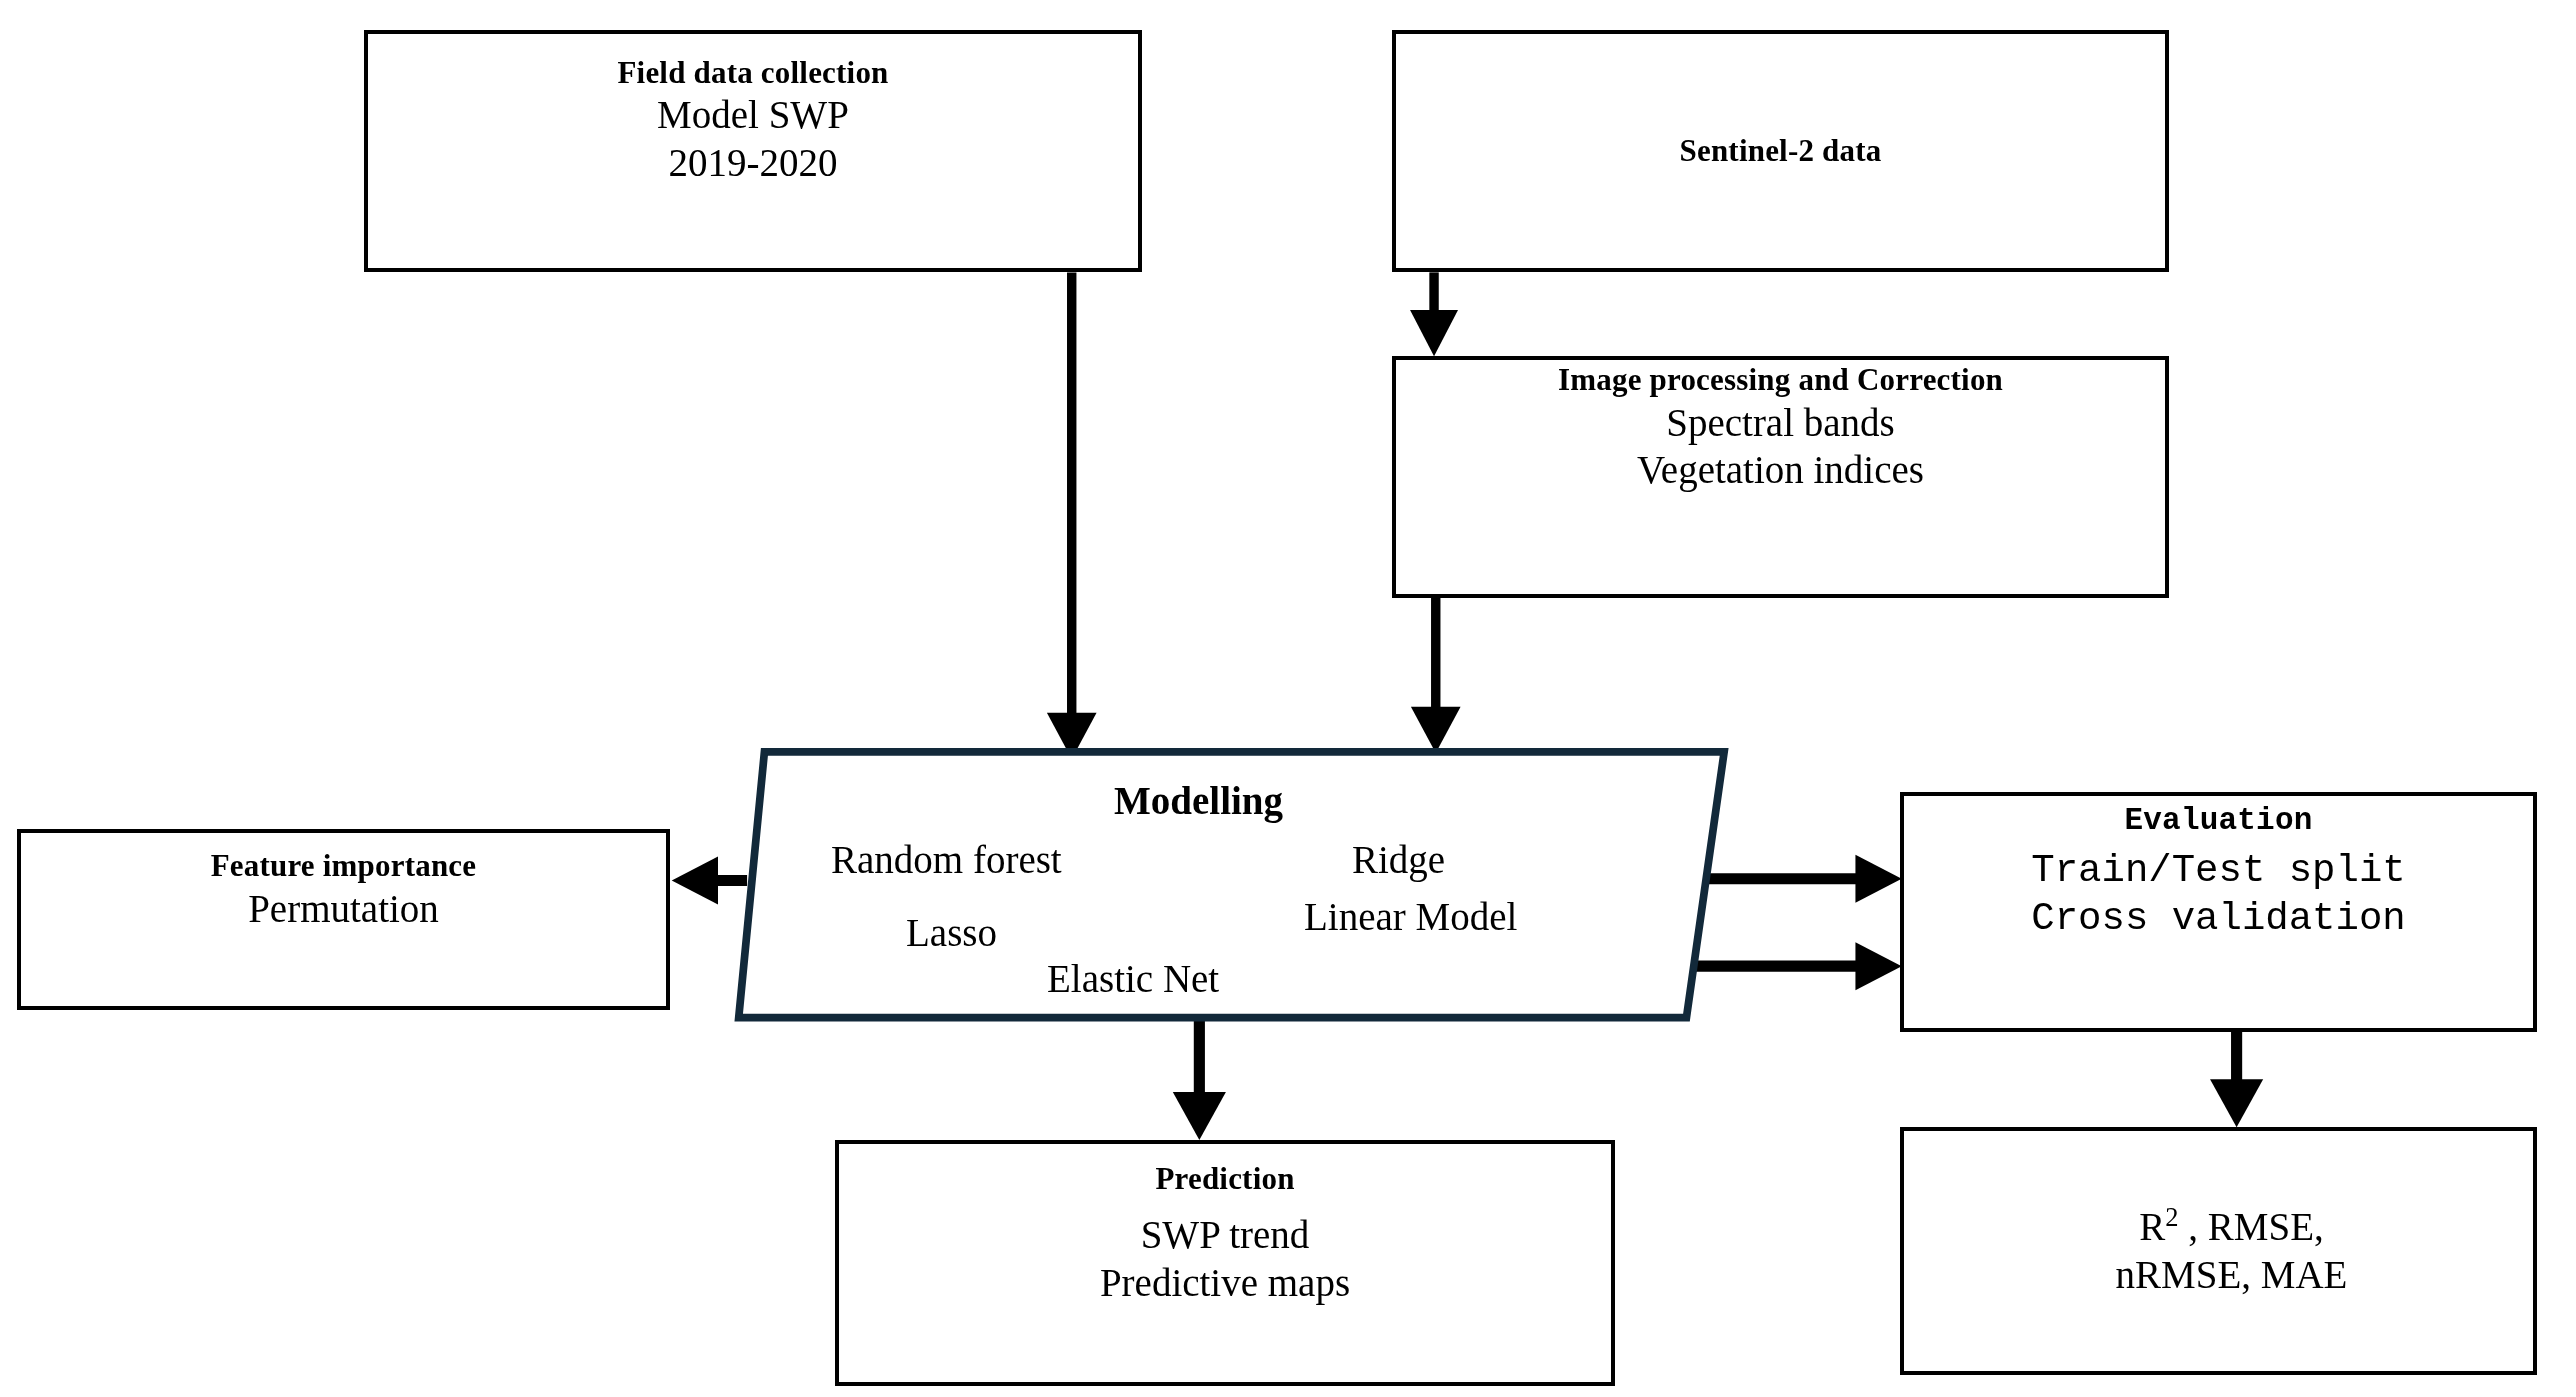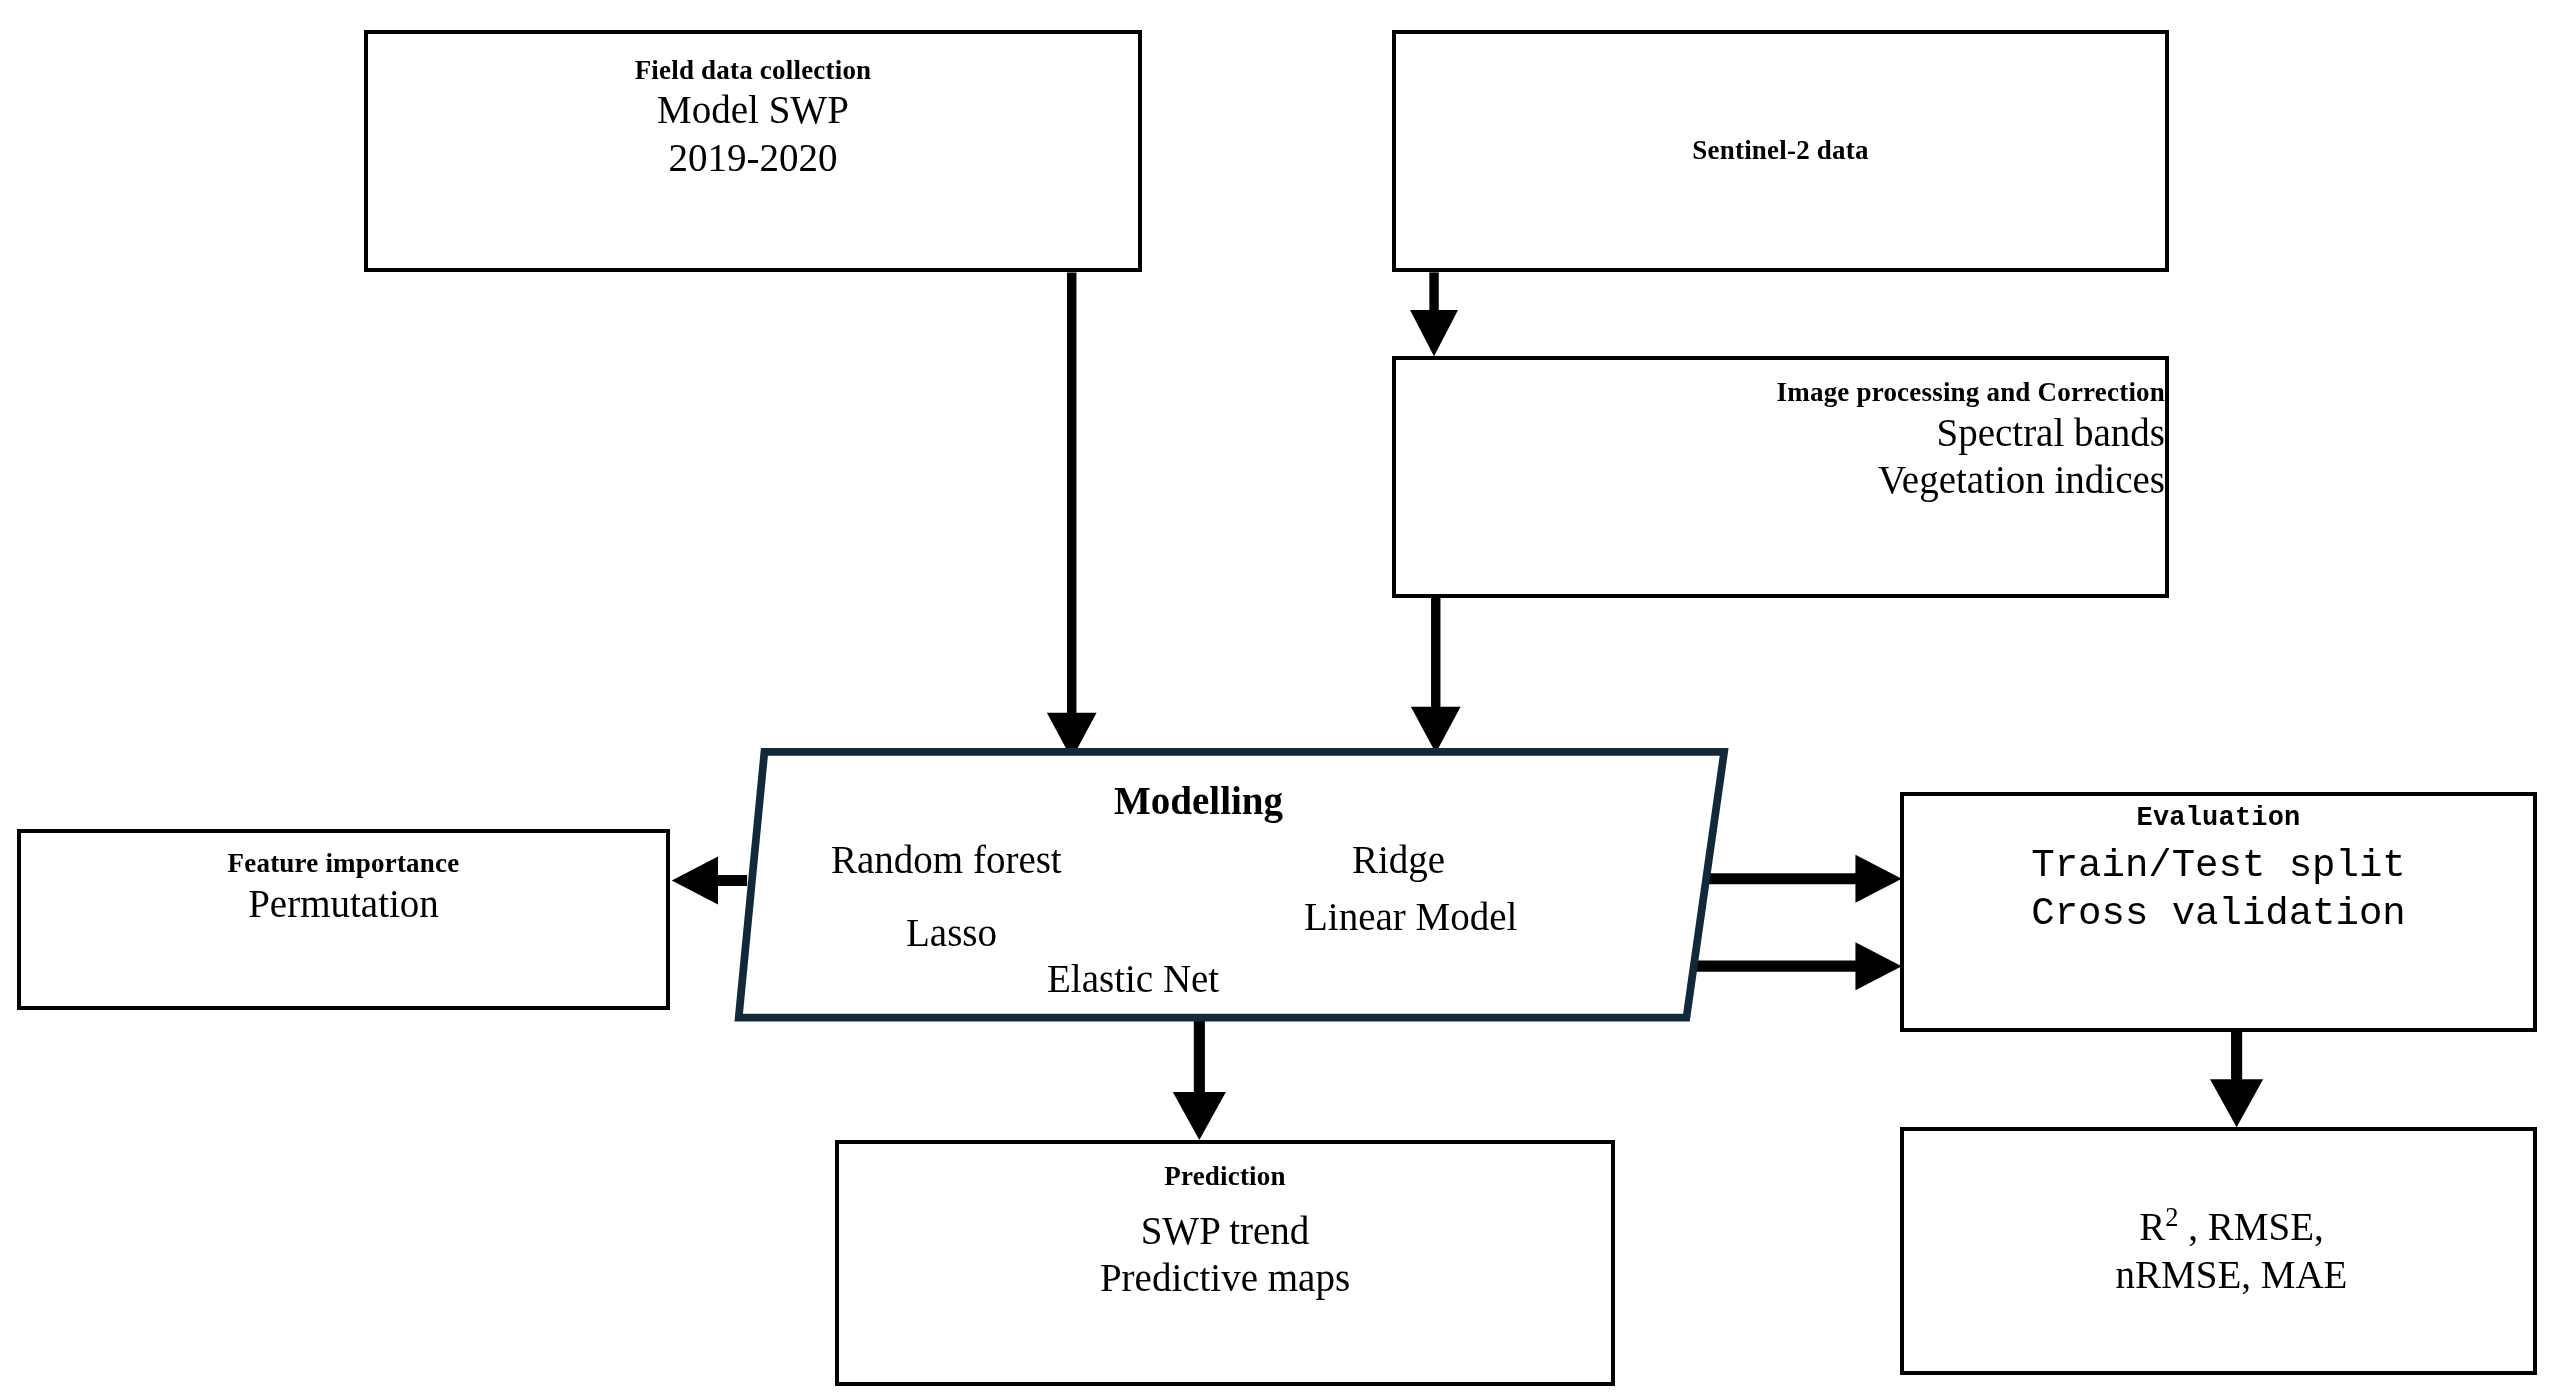--- a/index.html
+++ b/index.html
@@ -27,21 +27,21 @@
     border: 4.3px solid #000000;
     display: flex;
     flex-direction: column;
     align-items: center;
     justify-content: flex-start;
     text-align: center;
   }
   .box.center-v { justify-content: center; }
   .title {
     font-weight: bold;
-    font-size: 27px;
+    font-size: 31px;
     line-height: 1.18;
     letter-spacing: 0.2px;
     white-space: nowrap;
   }
   .line {
     font-weight: normal;
     font-size: 39px;
     line-height: 1.22;
     white-space: nowrap;
   }
@@ -133,21 +133,21 @@
   <div class="box" style="left:364px; top:30px; width:778px; height:242px; padding-top:20.6px;">
     <div class="title">Field data collection</div>
     <div class="line">Model SWP</div>
     <div class="line">2019-2020</div>
   </div>
 
   <div class="box center-v" style="left:1392px; top:30px; width:777px; height:242px;">
     <div class="title">Sentinel-2 data</div>
   </div>
 
-  <div class="box" style="left:1392px; top:356px; width:777px; height:242px; padding-top:17px;align-items:flex-end;">
+  <div class="box" style="left:1392px; top:356px; width:777px; height:242px; padding-top:2px;">
     <div class="title">Image processing and Correction</div>
     <div class="line">Spectral bands</div>
     <div class="line">Vegetation indices</div>
   </div>
 
   <div class="box" style="left:17px; top:829px; width:653px; height:181px; padding-top:15.4px;">
     <div class="title">Feature importance</div>
     <div class="line">Permutation</div>
   </div>
 

